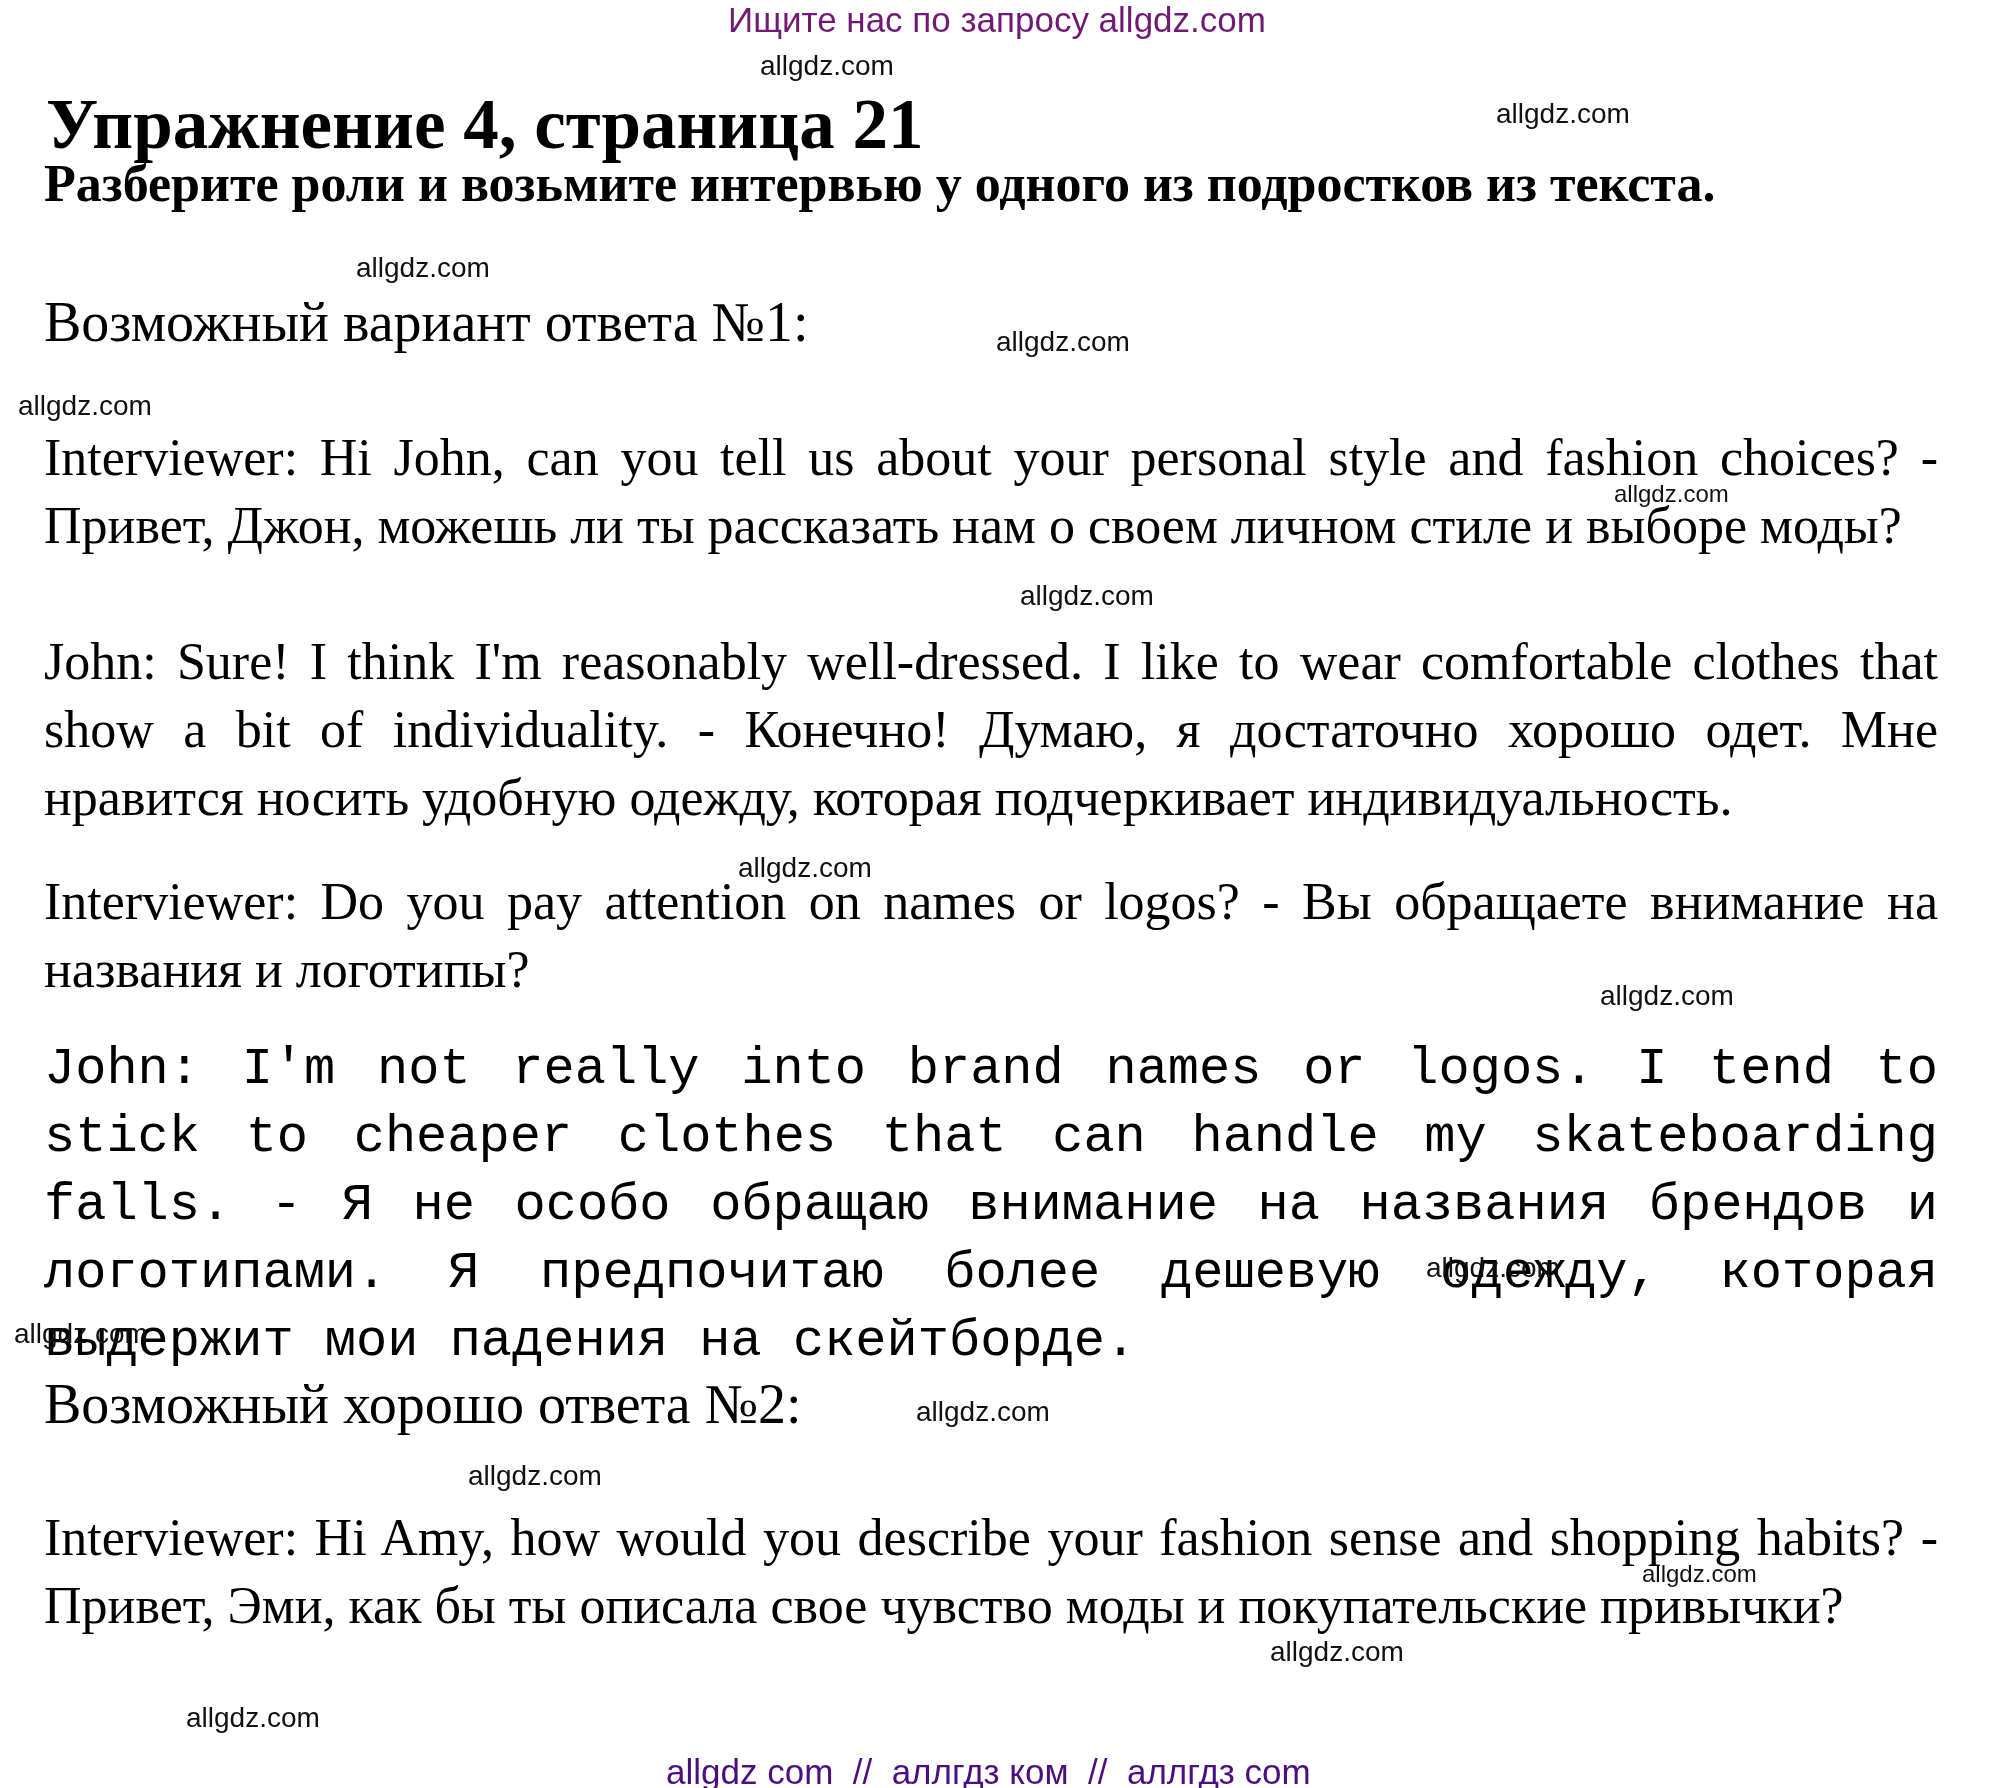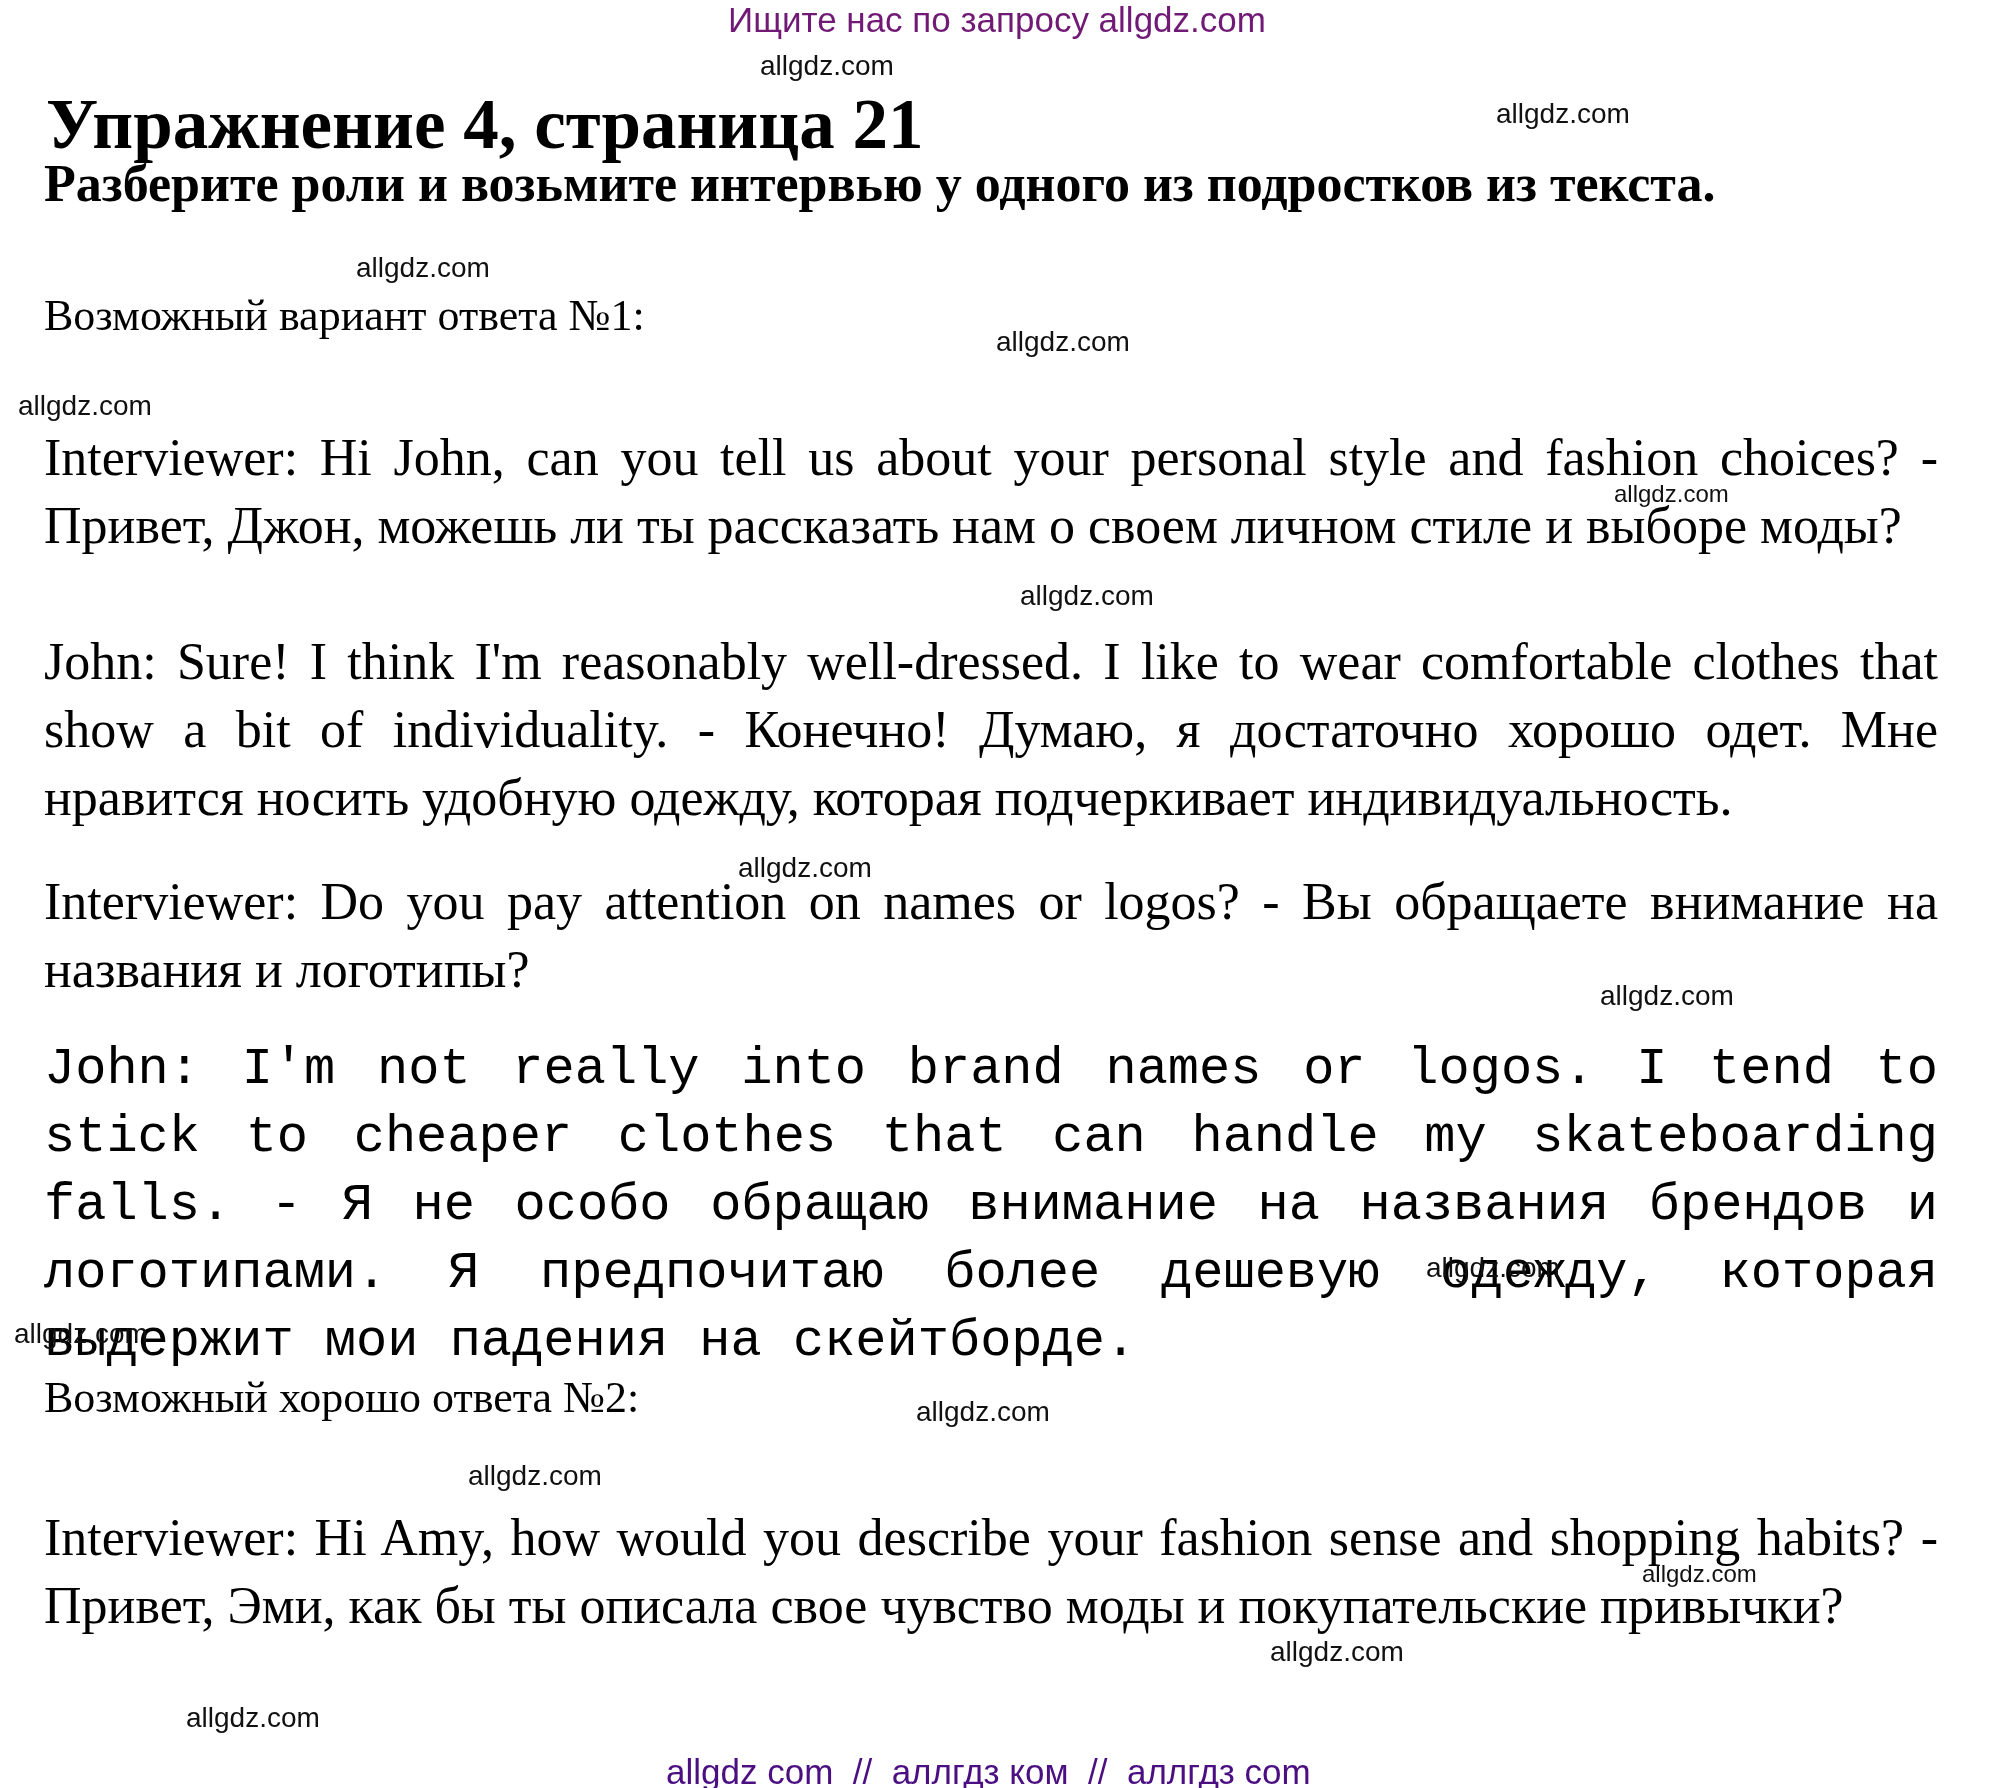--- a/index.html
+++ b/index.html
@@ -4,21 +4,21 @@
 <style>
   html, body { margin:0; padding:0; background:#ffffff; }
   body { width:1992px; height:1788px; position:relative; overflow:hidden; color:#000; }
   .abs { position:absolute; white-space:nowrap; }
   .wm { font-family:"Liberation Sans", sans-serif; font-size:28px; color:#111; }
   .wm-sm { font-family:"Liberation Sans", sans-serif; font-size:24px; color:#111; }
   .promo { font-family:"Liberation Sans", sans-serif; font-size:35px; color:#701a75; }
   .footer { font-family:"Liberation Sans", sans-serif; font-size:35px; color:#4b0f82; }
   .title { font-family:"Liberation Serif", serif; font-weight:bold; font-size:71px; left:46px; top:84px; }
   .task { font-family:"Liberation Serif", serif; font-size:52px; left:44px; top:154px;font-weight:bold; }
-  .variant { font-family:"Liberation Serif", serif; font-size:44px; left:44px; }
+  .variant { font-family:"Liberation Serif", serif; font-size:56px; left:44px; }
   .para { position:absolute; left:44px; width:1894px; font-family:"Liberation Serif", serif; font-size:52px; line-height:68px; text-align:justify; text-align-last:left; }
 </style>
 </head>
 <body>
 
 <div class="abs promo" style="left:728px; top:0px;">Ищите нас по запросу allgdz.com</div>
 
 <div class="abs title">Упражнение 4, страница 21</div>
 <div class="abs task">Разберите роли и возьмите интервью у одного из подростков из текста.</div>
 

